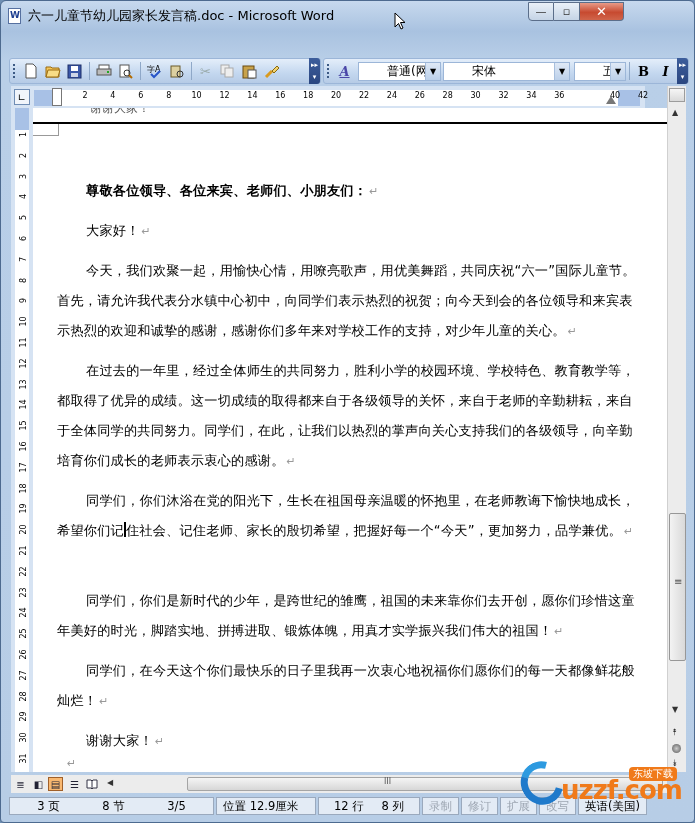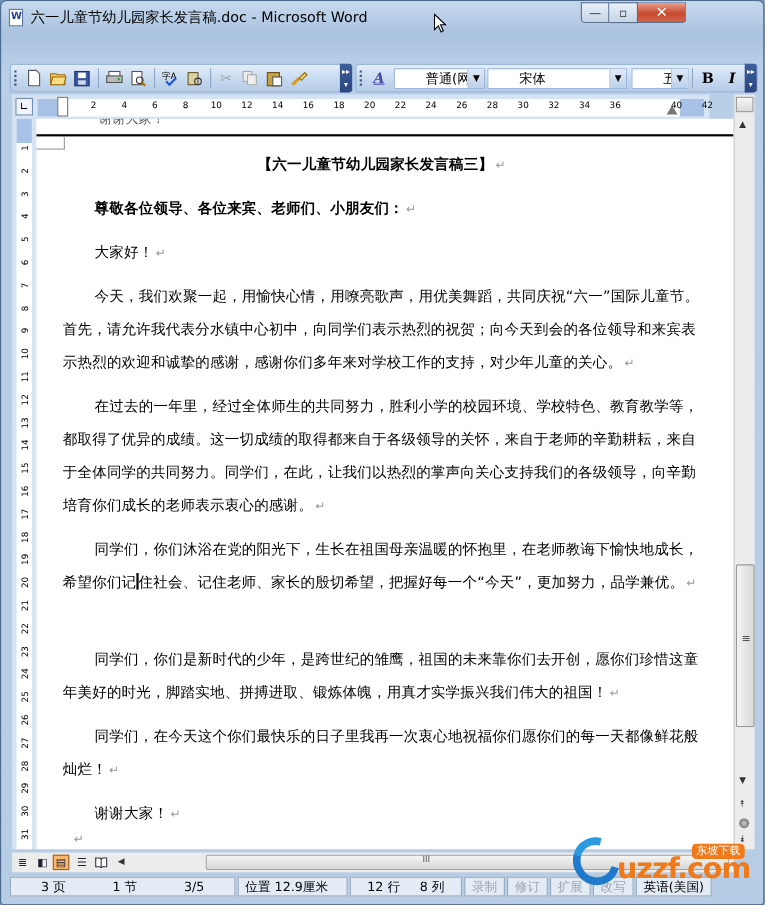--- a/index.html
+++ b/index.html
@@ -275,23 +275,20 @@
         <span class="vtick" style="top: 625.2px;">30</span>
         <span class="vtick" style="top: 646px;">31</span>
       </div>
   </div>
 
   <div class="doc-area">
     <span class="prev-page-text" style="top:-8px; color:#555;">谢谢大家！</span>
     <span class="page-break-line"></span>
     <span style="position:absolute;left:0;top:16px;width:26px;height:12px;border-right:1px solid #999;border-bottom:1px solid #999;"></span>
 
-    <div class="para title" style="top:28px;">
-      <span>【六一儿童节幼儿园家长发言稿三】</span><span class="pilcrow">↵</span>
-    </div>
 
     <div class="para bold" style="top:68px;">
       <span>尊敬各位领导、各位来宾、老师们、小朋友们：</span><span class="pilcrow">↵</span>
     </div>
 
     <div class="para indent" style="top:108px;">
       <span>大家好！</span><span class="pilcrow">↵</span>
     </div>
 
     <div class="para indent" style="top:148px;">
@@ -344,21 +341,21 @@
           <line x1="6" y1="2" x2="6" y2="9" stroke="#334"></line>
         </svg>
     </span>
     <span class="hscroll-left">◀</span>
     <span class="hscroll-track"></span>
   </div>
 
   <div class="statusbar">
     <div class="sb-cell" style="width:205px; justify-content:space-around;">
       <span>3 页</span>
-      <span>1 节</span>
+      <span>8 节</span>
       <span>3/5</span>
     </div>
     <div class="sb-cell" style="width:100px;">
       <span>位置 12.9厘米</span>
     </div>
     <div class="sb-cell" style="width:102px; justify-content:space-around;">
       <span>12 行</span>
       <span>8 列</span>
     </div>
     <div class="sb-cell dim">

